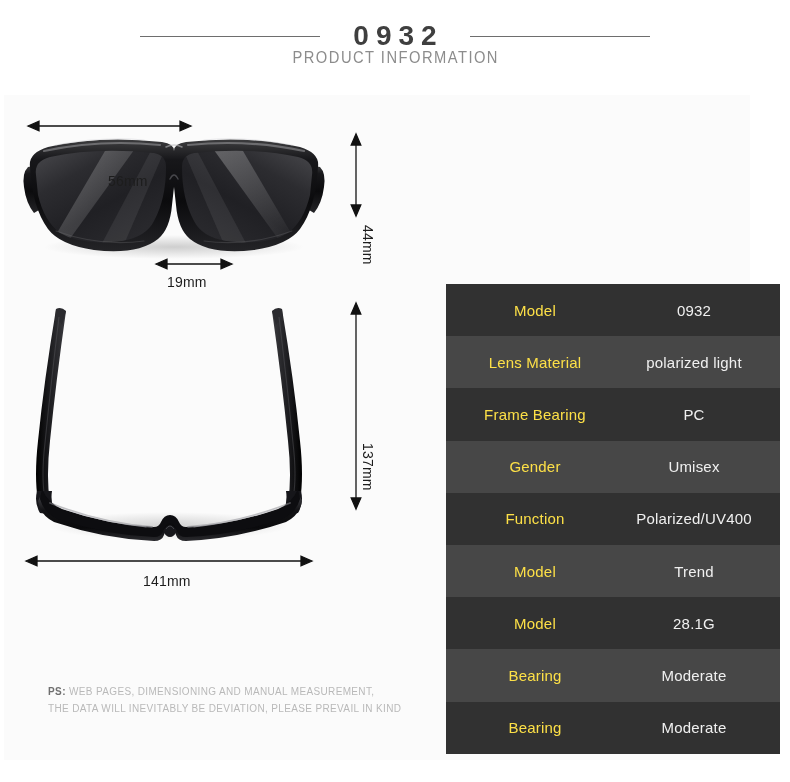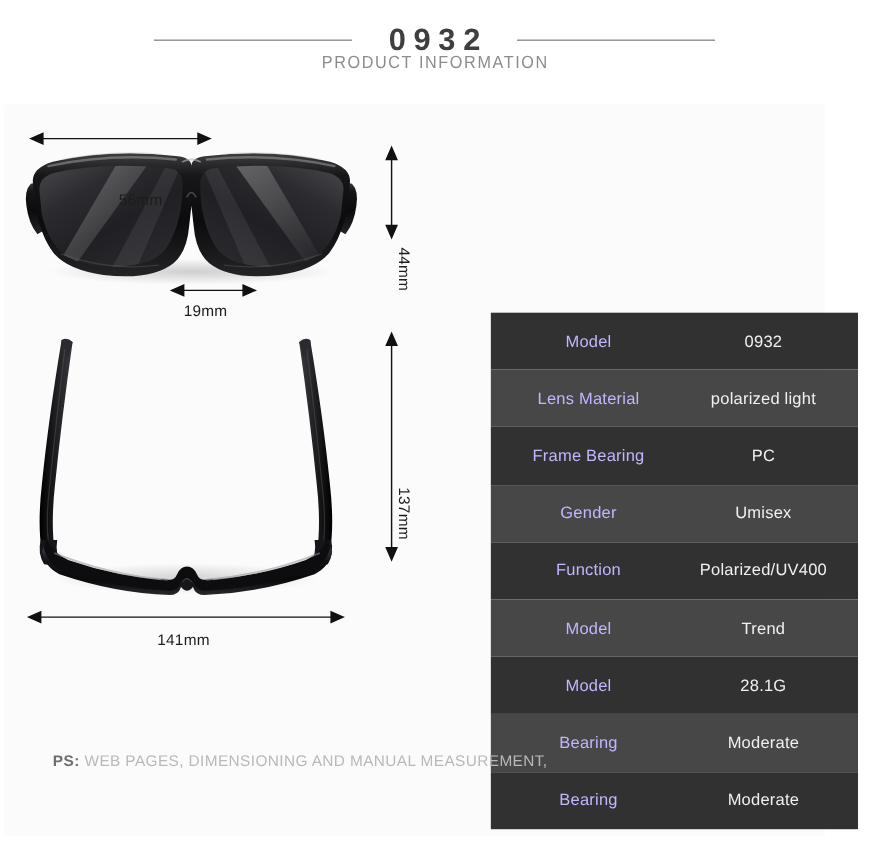--- a/index.html
+++ b/index.html
@@ -108,40 +108,40 @@
     display: flex;
     align-items: center;
     height: 52.2px;
     box-sizing: border-box;
   }
   .spec-row.dark  { background: #313131; }
   .spec-row.light { background: #474747; }
   .spec-key {
     flex: 0 0 178px;
     text-align: center;
-    color: #c4b5fd;
+    color: #fde047;
     font-size: 15px;
     letter-spacing: 0.2px;
   }
   .spec-val {
     flex: 1 1 auto;
     text-align: center;
     color: #f0f0f0;
     font-size: 15px;
     letter-spacing: 0.2px;
     padding-right: 16px;
   }
 
   
   .note {
     position: absolute;
     left: 44px;
     top: 588px;
     width: 420px;
-    font-size: 14px;
+    font-size: 10px;
     line-height: 17px;
     color: #b9b9b9;
     letter-spacing: 0.35px;
     white-space: nowrap;
   }
   .note .ps {
     color: #6f6f6f;
     font-weight: bold;
     letter-spacing: 0.4px;
   }
@@ -440,16 +440,17 @@
         <div class="spec-val">Moderate</div>
       </div>
 
     </div>
 
     <div class="note">
       <span class="note-line">
         <span class="ps">PS:</span>
         <span>WEB PAGES, DIMENSIONING AND MANUAL MEASUREMENT,</span>
       </span>
+      <span class="note-line">THE DATA WILL INEVITABLY BE DEVIATION, PLEASE PREVAIL IN KIND</span>
     </div>
 
   </div>
 </div>
 
 </body></html>

